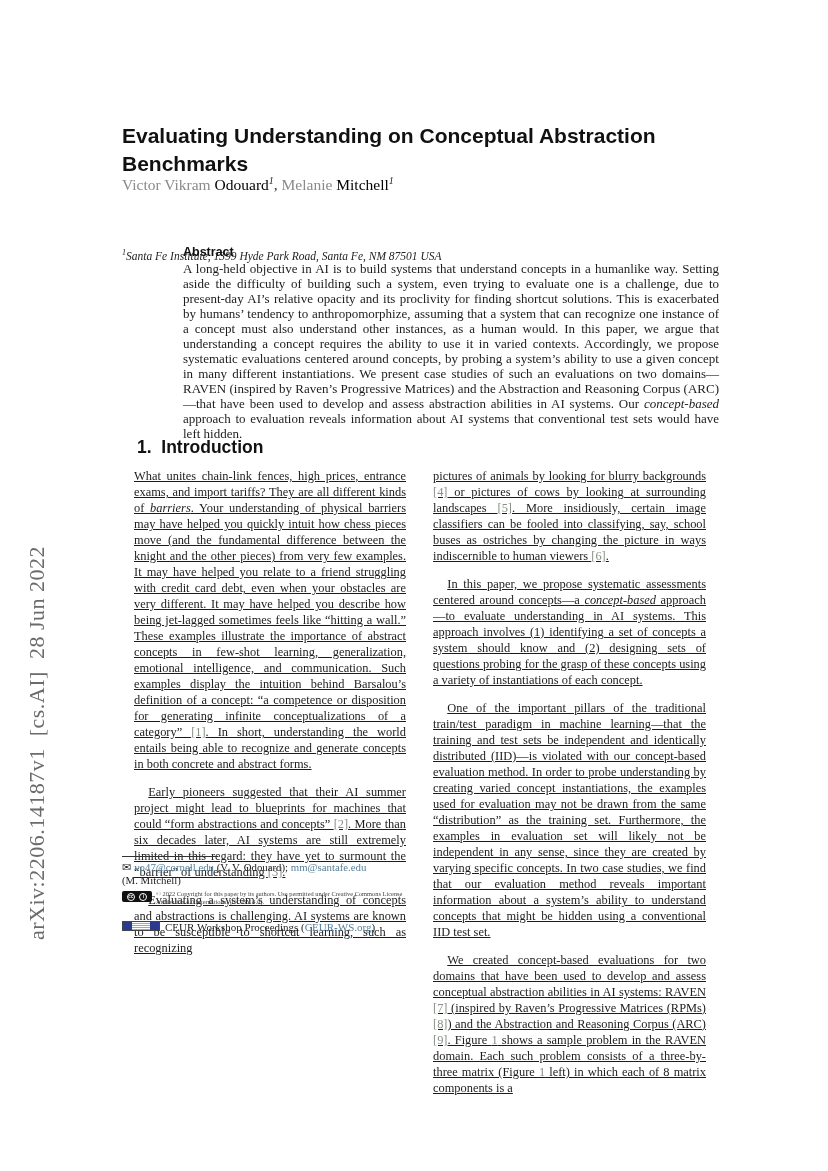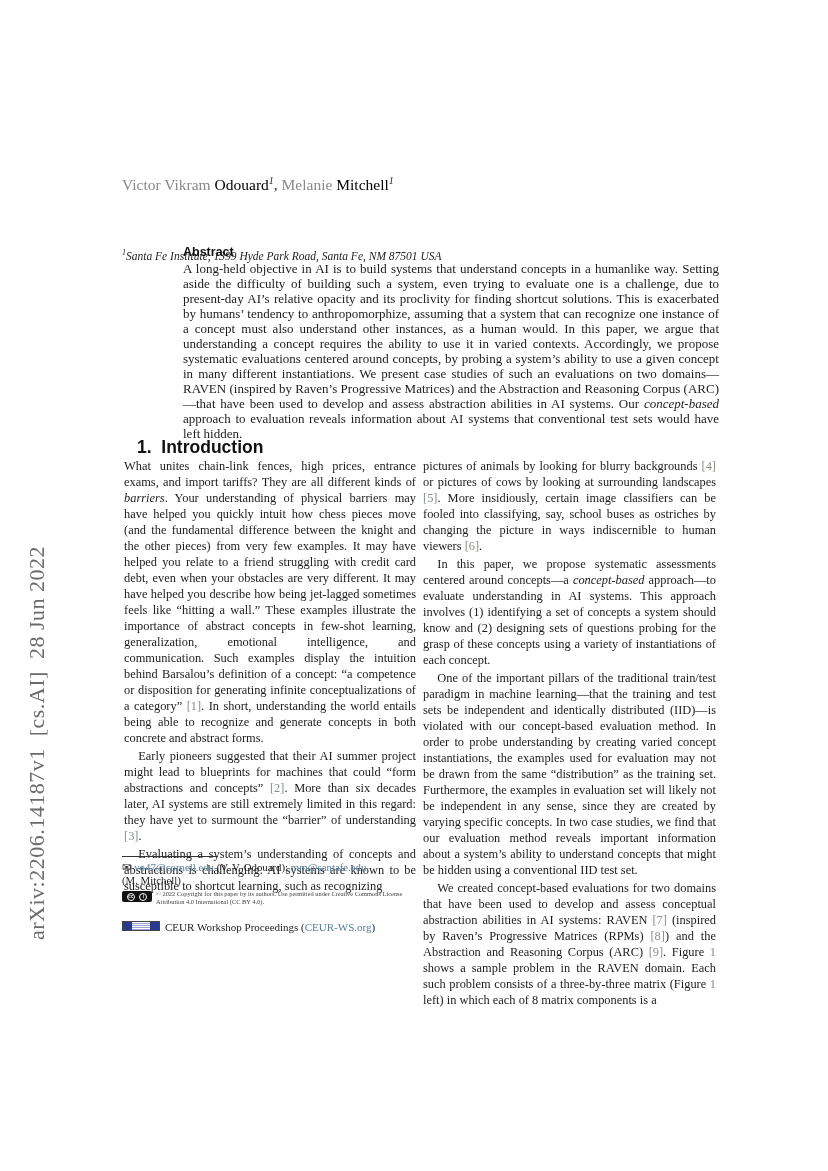--- a/index.html
+++ b/index.html
@@ -40,21 +40,21 @@
   
   .sec-heading{
     position:absolute;left:137px;top:422px;
     font-family:"Liberation Sans",sans-serif;font-weight:bold;
     font-size:17.5px;color:#111;white-space:pre;
   }
   
   .col{position:absolute;top:456px;font-size:12.4px;line-height:16px;text-align:justify;}
   .col-left{left:122px;width:296px;}
   .col-right{left:421px;width:297px;}
-  .col p{margin:2px;text-indent:1.15em;}
+  .col p{margin:12px;text-indent:1.15em;text-decoration:underline;}
   .col p:first-child{text-indent:0;}
   em{font-style:italic;}
   .ref{color:#878f87;}
   .link{color:#57809c;}
   
   .footnote{position:absolute;left:122px;top:856px;width:296px;font-size:10.8px;line-height:13px;}
   .fn-rule{width:96px;border-top:1px solid #333;margin-bottom:4px;}
   .fn-venue{font-style:italic;color:#222;}
   .fn-line{color:#222;}
   .envelope-icon{font-size:11px;margin-right:3px;color:#222;}
@@ -78,20 +78,21 @@
   .ceur-mid{flex:1;background:repeating-linear-gradient(#fff 0 1px,#9aa4d6 1px 2px);}
   .fn-ceur-text{font-size:11px;}
 </style>
 </head>
 <body>
 
 <div class="page">
 
   <div class="arxiv-mark">arXiv:2206.14187v1  [cs.AI]  28 Jun 2022</div>
 
+  <h1 class="title">Evaluating Understanding on Conceptual Abstraction Benchmarks</h1>
 
   <div class="authors">
     <span class="author-first">Victor Vikram</span>
     <span class="author-last">Odouard</span><sup>1</sup><span class="author-sep">,</span>
     <span class="author-first">Melanie</span>
     <span class="author-last">Mitchell</span><sup>1</sup>
   </div>
 
   <div class="affiliation"><sup>1</sup><span>Santa Fe Institute, 1399 Hyde Park Road, Santa Fe, NM 87501 USA</span></div>
 

